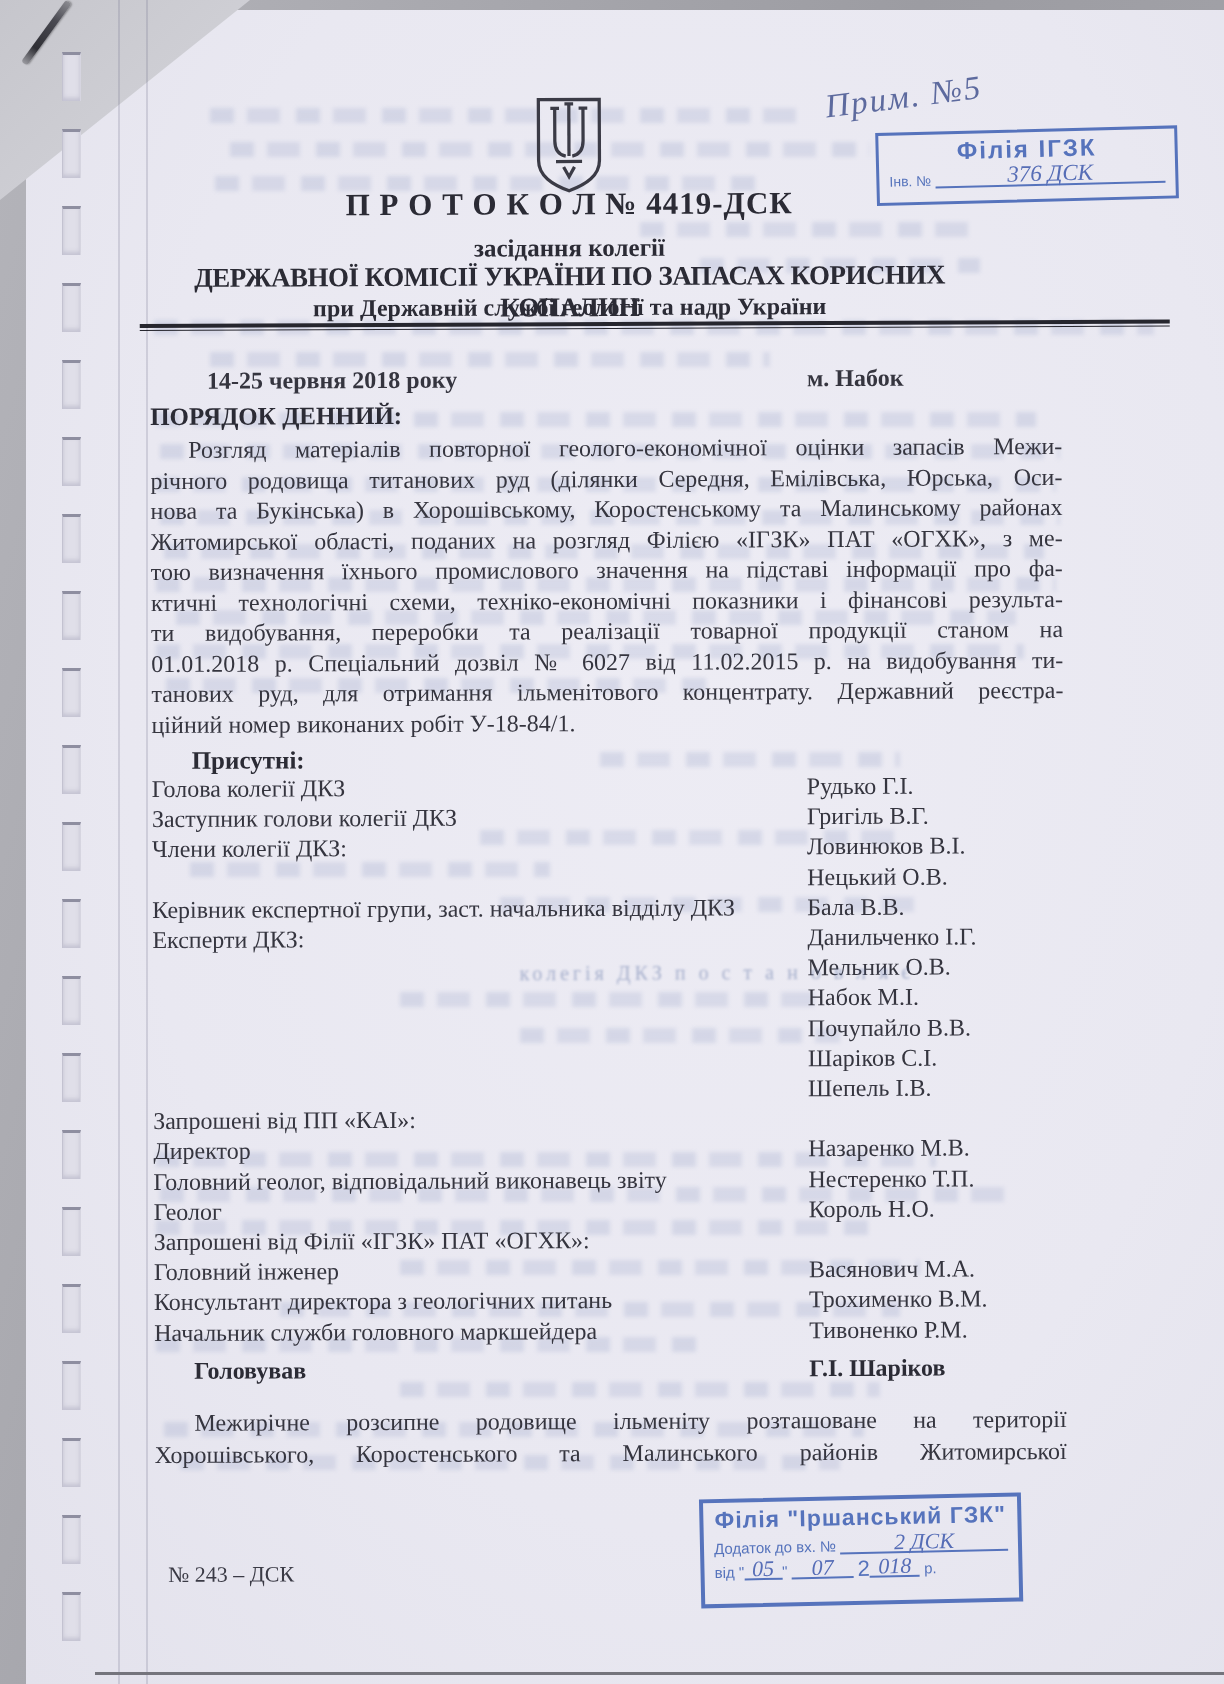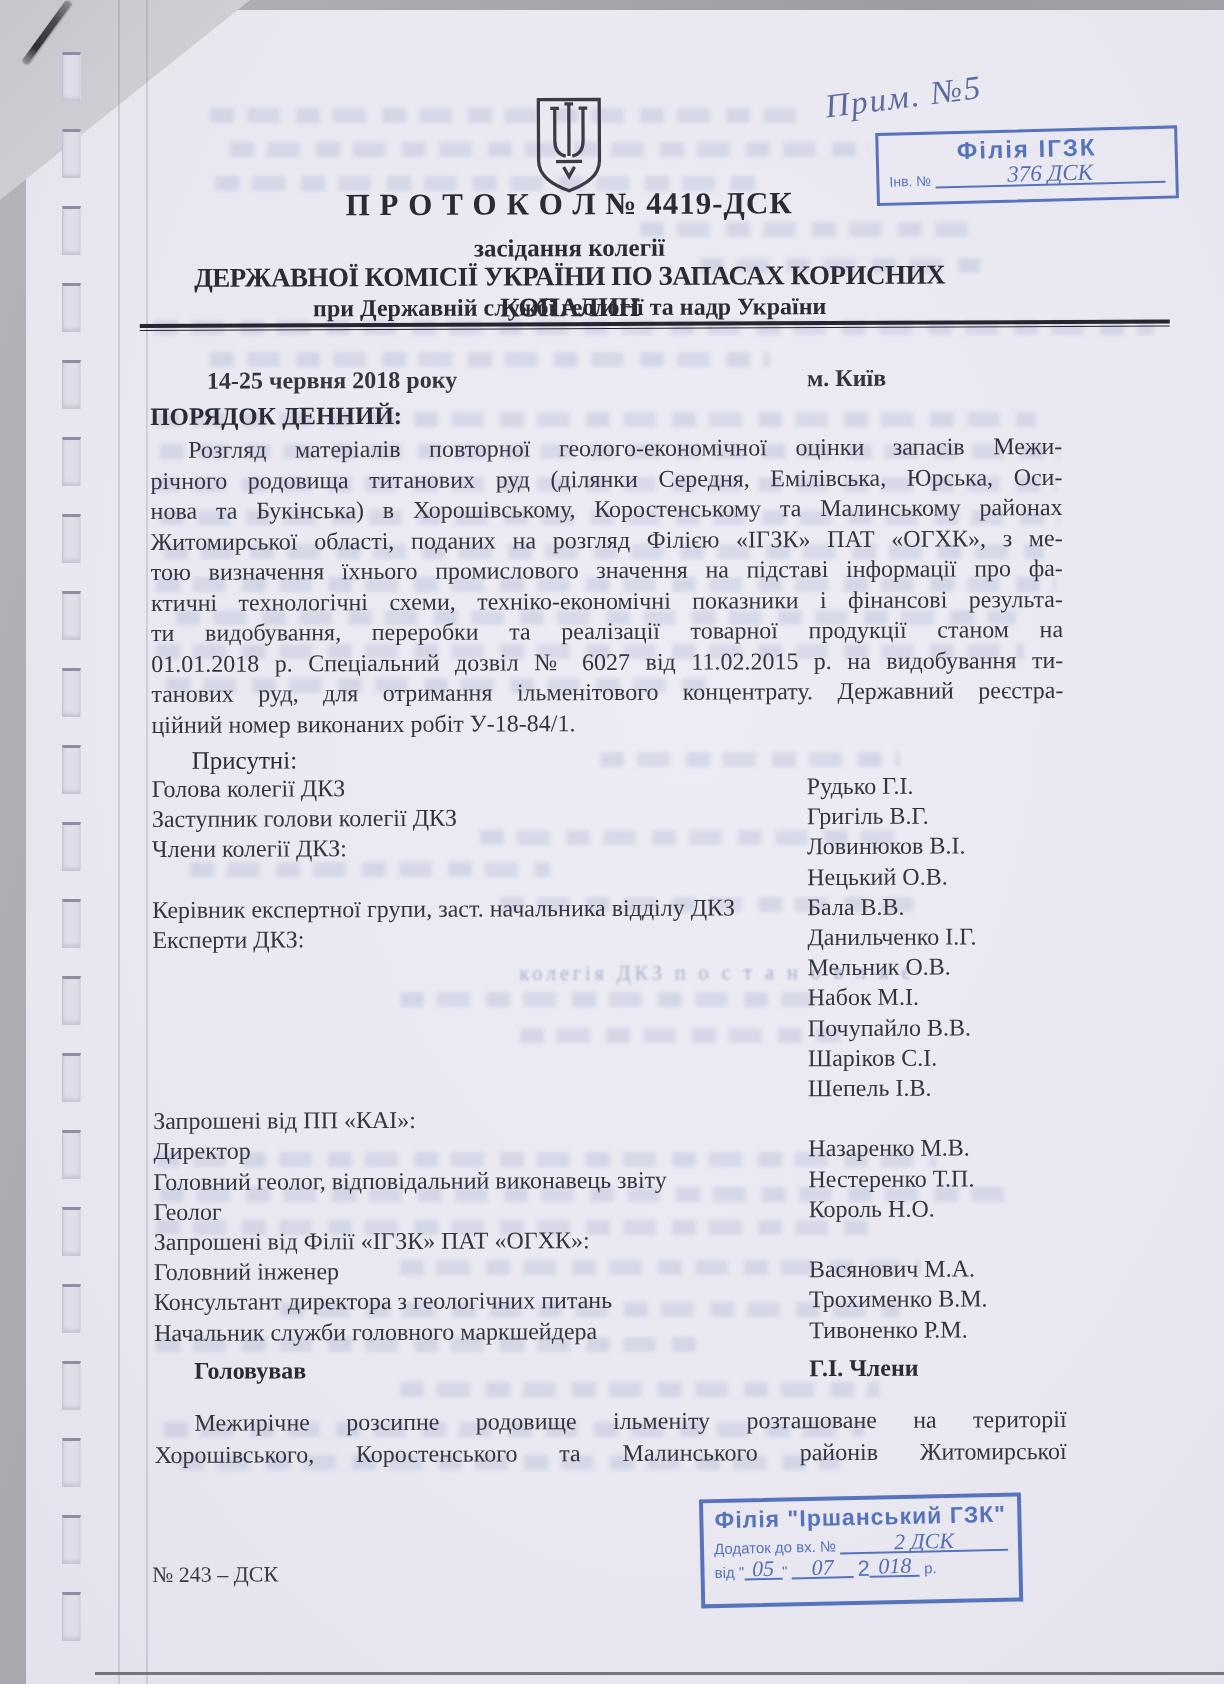--- a/index.html
+++ b/index.html
@@ -48,32 +48,32 @@
         font-size:24px;font-weight:bold;color:#2b2b35;}
   .rule{position:absolute;left:142px;top:322px;width:1030px;height:4px;background:#26262e;}
   .rule:after{content:"";position:absolute;left:0;right:0;top:6px;height:1px;background:#26262e;}
   .date-row{position:absolute;left:152px;top:366px;width:910px;font-weight:bold;font-size:24px;}
   .date-row .place{position:absolute;left:657px;top:0;}
   .agenda-h{position:absolute;left:152px;top:401px;font-size:25px;font-weight:bold;color:#2b2b35;}
   .agenda{position:absolute;left:152px;top:433px;width:912px;font-size:24px;}
   .agenda div.row{line-height:30.5px;text-align:justify;text-align-last:justify;white-space:normal;}
   .agenda div.row:first-of-type{text-indent:38px;}
   .agenda div.row:last-child{text-align-last:left;}
-  .attendees-h{position:absolute;left:192px;top:745px;font-size:25px;font-weight:normal;color:#2b2b35;}
+  .attendees-h{position:absolute;left:192px;top:745px;font-size:25px;font-weight:bold;color:#2b2b35;}
   .attendees{position:absolute;left:152px;top:772px;width:912px;font-size:24px;}
   .attendees .arow{display:flex;line-height:30.2px;}
   .attendees .role{flex:0 0 655px;}
   .attendees .name{flex:1;}
   .chair-row{position:absolute;left:152px;top:1356px;width:912px;display:flex;
         font-size:24px;font-weight:bold;color:#2b2b35;}
   .chair-row .label{flex:0 0 655px;padding-left:40px;box-sizing:border-box;}
   .closing{position:absolute;left:152px;top:1406px;width:912px;font-size:24px;}
   .closing div.row{line-height:31.5px;text-align:justify;text-align-last:justify;}
   .closing div.row:first-of-type{text-indent:40px;}
-  .doc-number{position:absolute;left:149px;top:1560px;font-size:22px;color:#3a3a45;}
+  .doc-number{position:absolute;left:165px;top:1560px;font-size:22px;color:#3a3a45;}
   .stamp-bottom{left:697px;top:1497px;width:294px;height:94px;border-width:4px;
         transform:rotate(-1deg);padding:4px 10px 3px;}
   .stamp-bottom .org{text-align:center;font-weight:bold;font-size:23px;letter-spacing:1px;white-space:nowrap;}
   .stamp-bottom .row2{display:flex;align-items:flex-end;font-size:15px;margin-top:3px;}
   .stamp-bottom .row2 .val{flex:1;text-align:center;border-bottom:2px solid var(--stamp-blue,#4a6ab8);
         font-size:22px;line-height:18px;}
   .stamp-bottom .row3{display:flex;align-items:flex-end;font-size:15px;margin-top:4px;}
   .stamp-bottom .row3 .seg{border-bottom:2px solid var(--stamp-blue,#4a6ab8);text-align:center;
         font-size:22px;line-height:18px;}
   .stamp-bottom .hw{color:var(--stamp-ink,#4a63b2);}
@@ -171,21 +171,21 @@
     </div>
 
     <div class="title">П Р О Т О К О Л  № 4419-ДСК</div>
     <div class="meeting">засідання колегії</div>
     <div class="commission">ДЕРЖАВНОЇ КОМІСІЇ УКРАЇНИ ПО ЗАПАСАХ КОРИСНИХ КОПАЛИН</div>
     <div class="commission-sub">при Державній службі геології та надр України</div>
     <div class="rule"></div>
 
     <div class="date-row">
       <span style="padding-left:57px">14-25 червня 2018 року</span>
-      <span class="place">м. Київ</span>
+      <span class="place">м. Набок</span>
     </div>
 
     <div class="agenda-h">ПОРЯДОК ДЕННИЙ:</div>
     <div class="agenda">
 
     <div class="row">Розгляд матеріалів повторної геолого-економічної оцінки запасів Межи-</div>
         <div class="row">річного родовища титанових руд (ділянки Середня, Емілівська, Юрська, Оси-</div>
         <div class="row">нова та Букінська) в Хорошівському, Коростенському та Малинському районах</div>
         <div class="row">Житомирської області, поданих на розгляд Філією «ІГЗК» ПАТ «ОГХК», з ме-</div>
         <div class="row">тою визначення їхнього промислового значення на підставі інформації про фа-</div>
@@ -290,21 +290,21 @@
         </div>
 
         <div class="arow">
           <span class="role">Начальник служби головного маркшейдера</span>
           <span class="name">Тивоненко Р.М.</span>
         </div>
       </div>
 
     <div class="chair-row">
       <span class="label">Головував</span>
-      <span>Г.І. Члени</span>
+      <span>Г.І. Шаріков</span>
     </div>
 
     <div class="closing">
 
     <div class="row">Межирічне розсипне родовище ільменіту розташоване на території</div>
         <div class="row">Хорошівського, Коростенського та Малинського районів Житомирської</div>
       </div>
 
     <div class="ghost-text" style="left:519px;top:962px">колегія ДКЗ  п о с т а н о в л я є</div>
 

